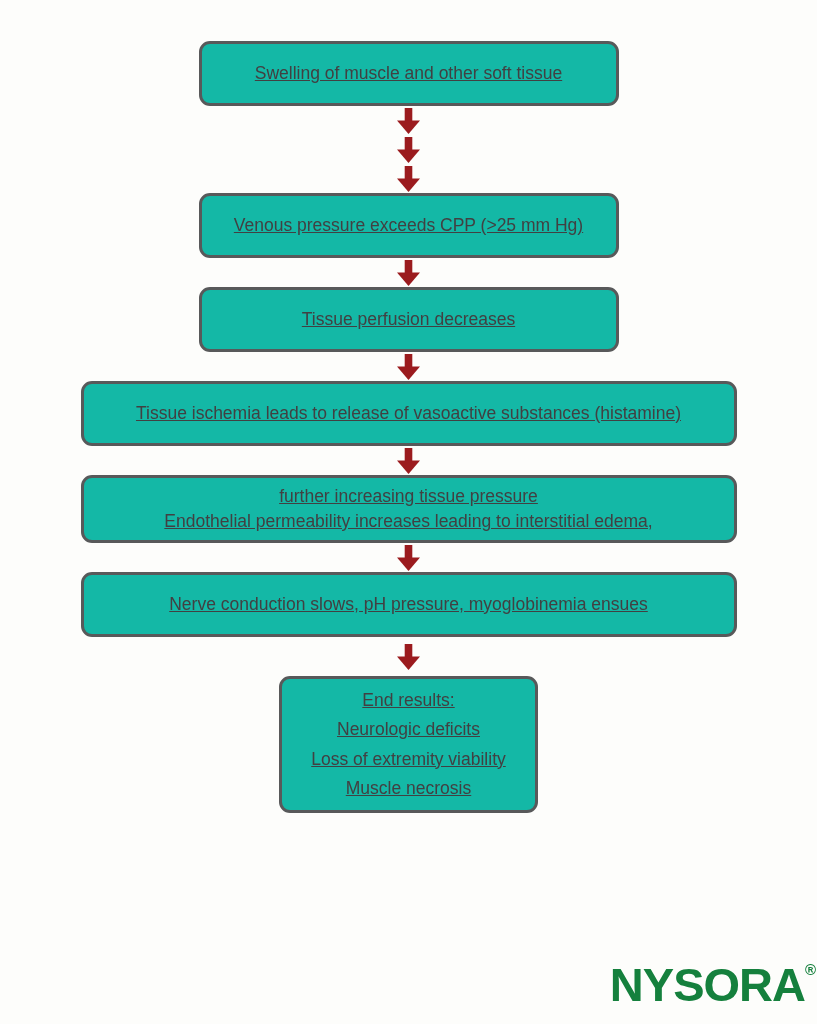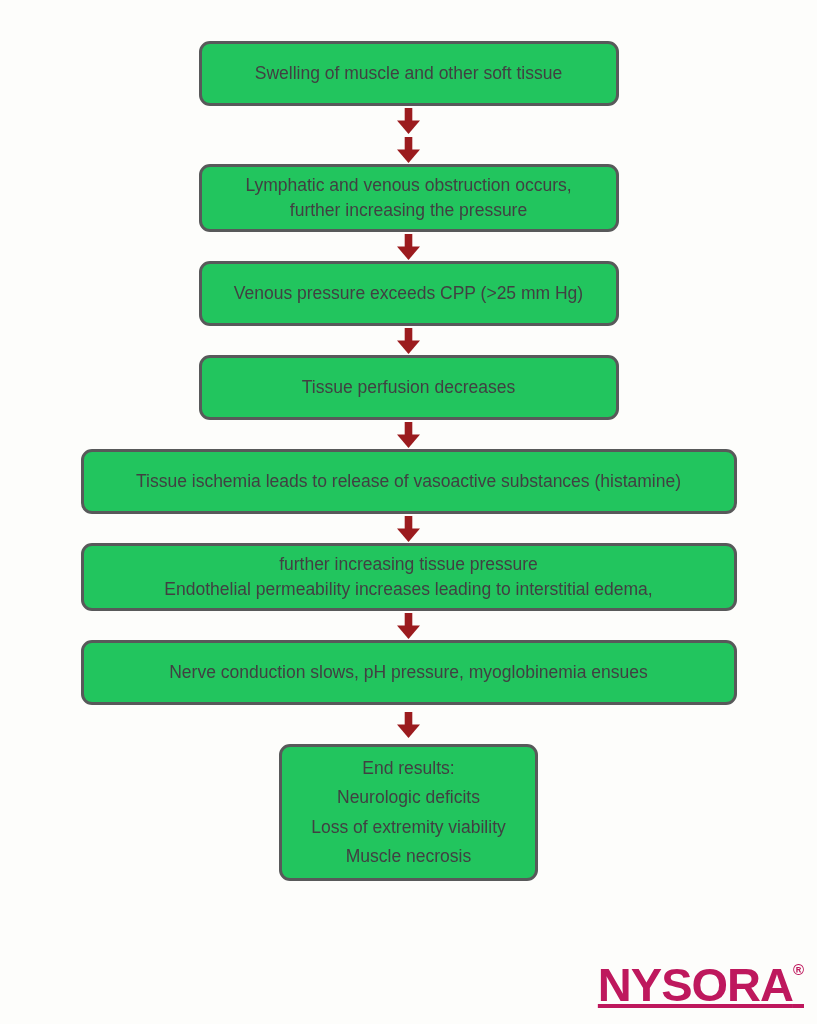--- a/index.html
+++ b/index.html
@@ -14,54 +14,54 @@
   .flow {
     display: flex;
     flex-direction: column;
     align-items: center;
     padding-top: 41px;
   }
   .box {
     box-sizing: border-box;
     border: 3px solid #58595a;
     border-radius: 11px;
-    background: #22c55e;
+    background: #14b8a6;
     color: #414042;
     display: flex;
     flex-direction: column;
     justify-content: center;
     align-items: center;
     text-align: center;
     font-size: 17.5px;
     line-height: 25px;
     min-height: 65px;
     padding: 6px 10px;
+    text-decoration: underline;
   }
   .box.medium { width: 420px; }
   .box.wide   { width: 656px; }
   .box.small  { width: 259px; min-height: 137px; line-height: 29.5px; }
   .arrow-wrap {
     height: 29px;
     display: flex;
     align-items: center;
     justify-content: center;
   }
   .arrow-wrap.tall { height: 39px; }
   .arrow-wrap svg { fill: #9b1b1e; display: block; }
   .logo {
     position: absolute;
-    right: 13px;
+    right: 1px;
     bottom: 16px;
-    color: #be185d;
+    color: #15803d;
     font-weight: bold;
     font-size: 47px;
     letter-spacing: -1px;
     line-height: 1;
     white-space: nowrap;
-    text-decoration: underline;
   }
   .logo .reg {
     font-size: 15px;
     font-weight: bold;
     vertical-align: 26px;
     letter-spacing: 0;
   }
 </style>
 </head>
 <body>
@@ -75,24 +75,20 @@
         <svg width="23" height="26" viewBox="0 0 23 26">
           <rect x="7.7" y="0" width="7.6" height="13.5"></rect>
           <polygon points="0,12.5 23,12.5 11.5,26"></polygon>
         </svg>
       </div>
       <div class="arrow-wrap">
         <svg width="23" height="26" viewBox="0 0 23 26">
           <rect x="7.7" y="0" width="7.6" height="13.5"></rect>
           <polygon points="0,12.5 23,12.5 11.5,26"></polygon>
         </svg>
-      </div>
-      <div class="box medium">
-        <div class="line">Lymphatic and venous obstruction occurs,</div>
-        <div class="line">further increasing the pressure</div>
       </div>
       <div class="arrow-wrap">
         <svg width="23" height="26" viewBox="0 0 23 26">
           <rect x="7.7" y="0" width="7.6" height="13.5"></rect>
           <polygon points="0,12.5 23,12.5 11.5,26"></polygon>
         </svg>
       </div>
       <div class="box medium">
         <div class="line">Venous pressure exceeds CPP (&gt;25 mm Hg)</div>
       </div>

